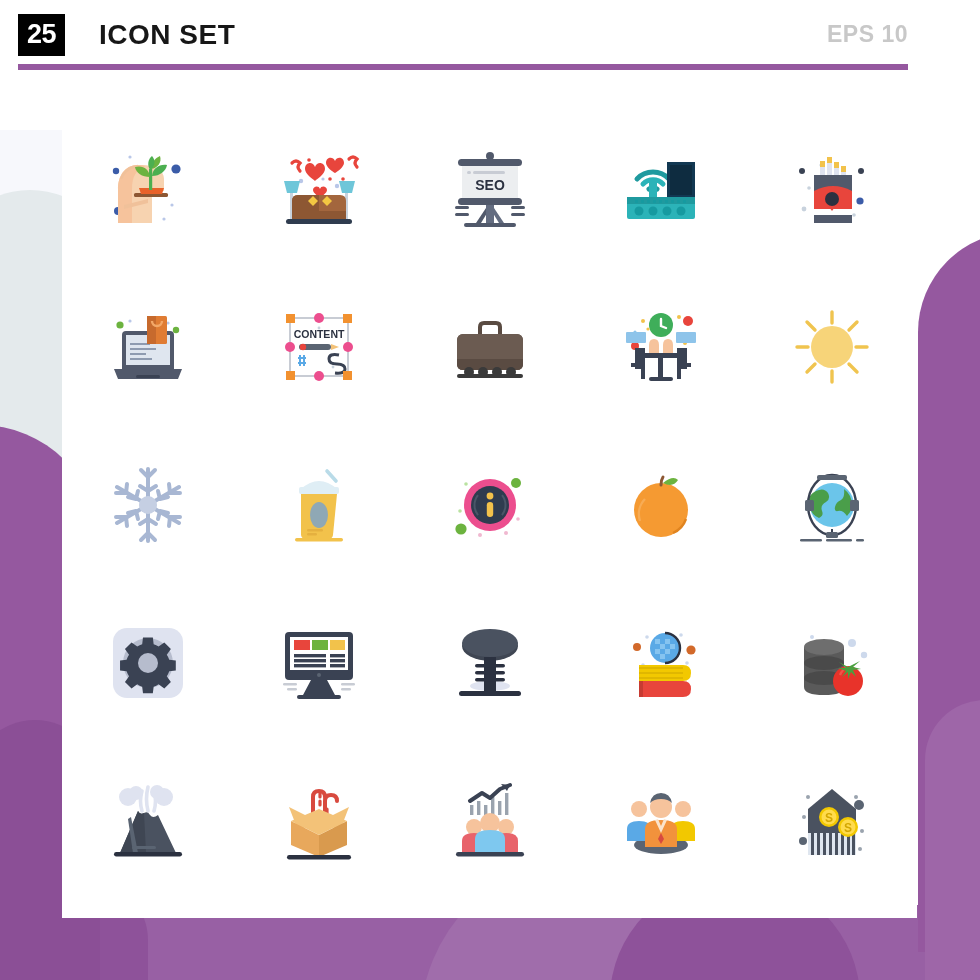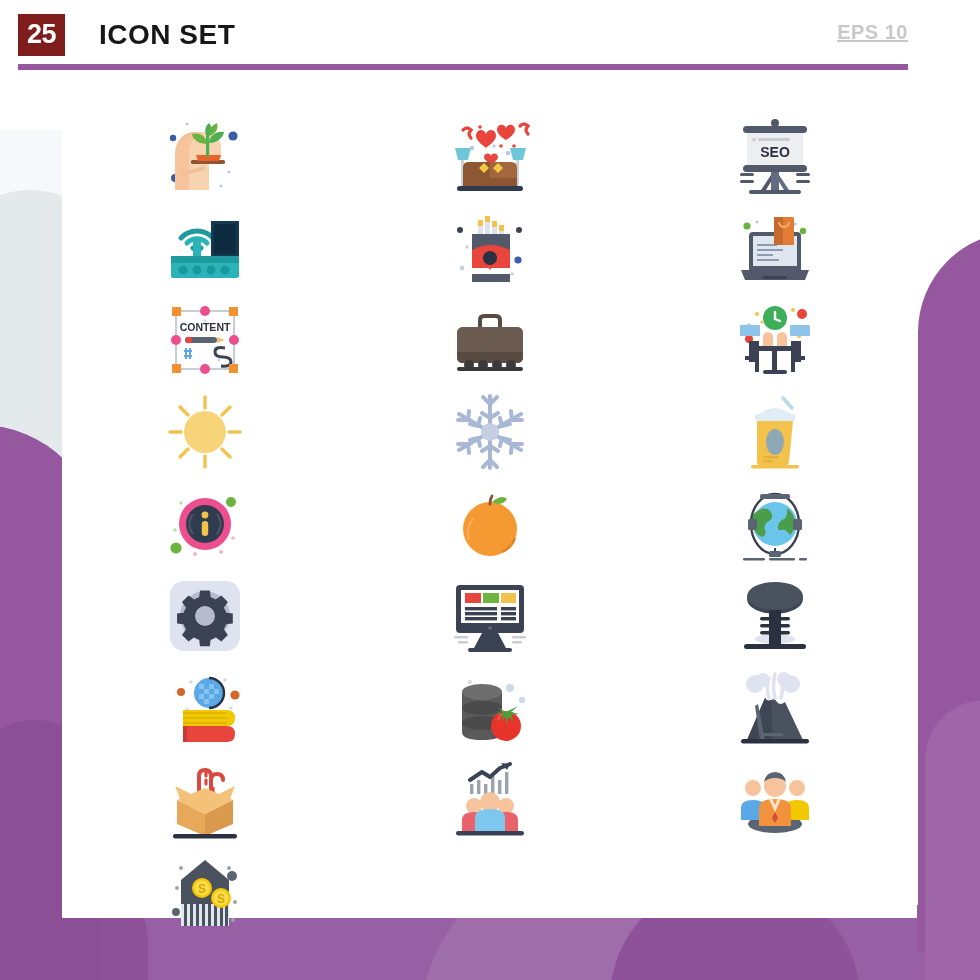--- a/index.html
+++ b/index.html
@@ -60,42 +60,42 @@
     position:absolute;left:62px;top:70px;width:855px;height:848px;
     background:#ffffff;
   }
 
   
   .header{
     position:absolute;left:0;top:0;width:980px;height:70px;background:#fff;
   }
   .hdr-inner{position:absolute;left:18px;top:14px;display:flex;align-items:center;height:42px;}
   .count-badge{
-    background:#7f1d1d;color:#fff;
+    background:#000000;color:#fff;
     font-size:27px;font-weight:bold;line-height:1;
     padding:7px 9px 8px 9px;
     letter-spacing:-0.5px;
   }
   .title{
     margin-left:34px;color:#171717;font-size:28px;font-weight:bold;
     letter-spacing:0.5px;
   }
   .eps{
     position:absolute;right:72px;top:21px;
-    color:#c8c8c8;font-size:20px;font-weight:bold;letter-spacing:0.5px;text-decoration:underline;
+    color:#c8c8c8;font-size:23px;font-weight:bold;letter-spacing:0.5px;
   }
   .hdr-rule{
     position:absolute;left:18px;top:64px;width:890px;height:6px;background:#95589f;
   }
 
   
   .grid{
     position:absolute;left:62px;top:110px;width:855px;height:790px;
     display:grid;
-    grid-template-columns:repeat(3,1fr);
+    grid-template-columns:repeat(5,1fr);
     grid-template-rows:repeat(5,1fr);
   }
   .cell{
     display:flex;align-items:center;justify-content:center;
   }
   .cell svg{display:block;}
 </style>
 </head>
 <body>
 

